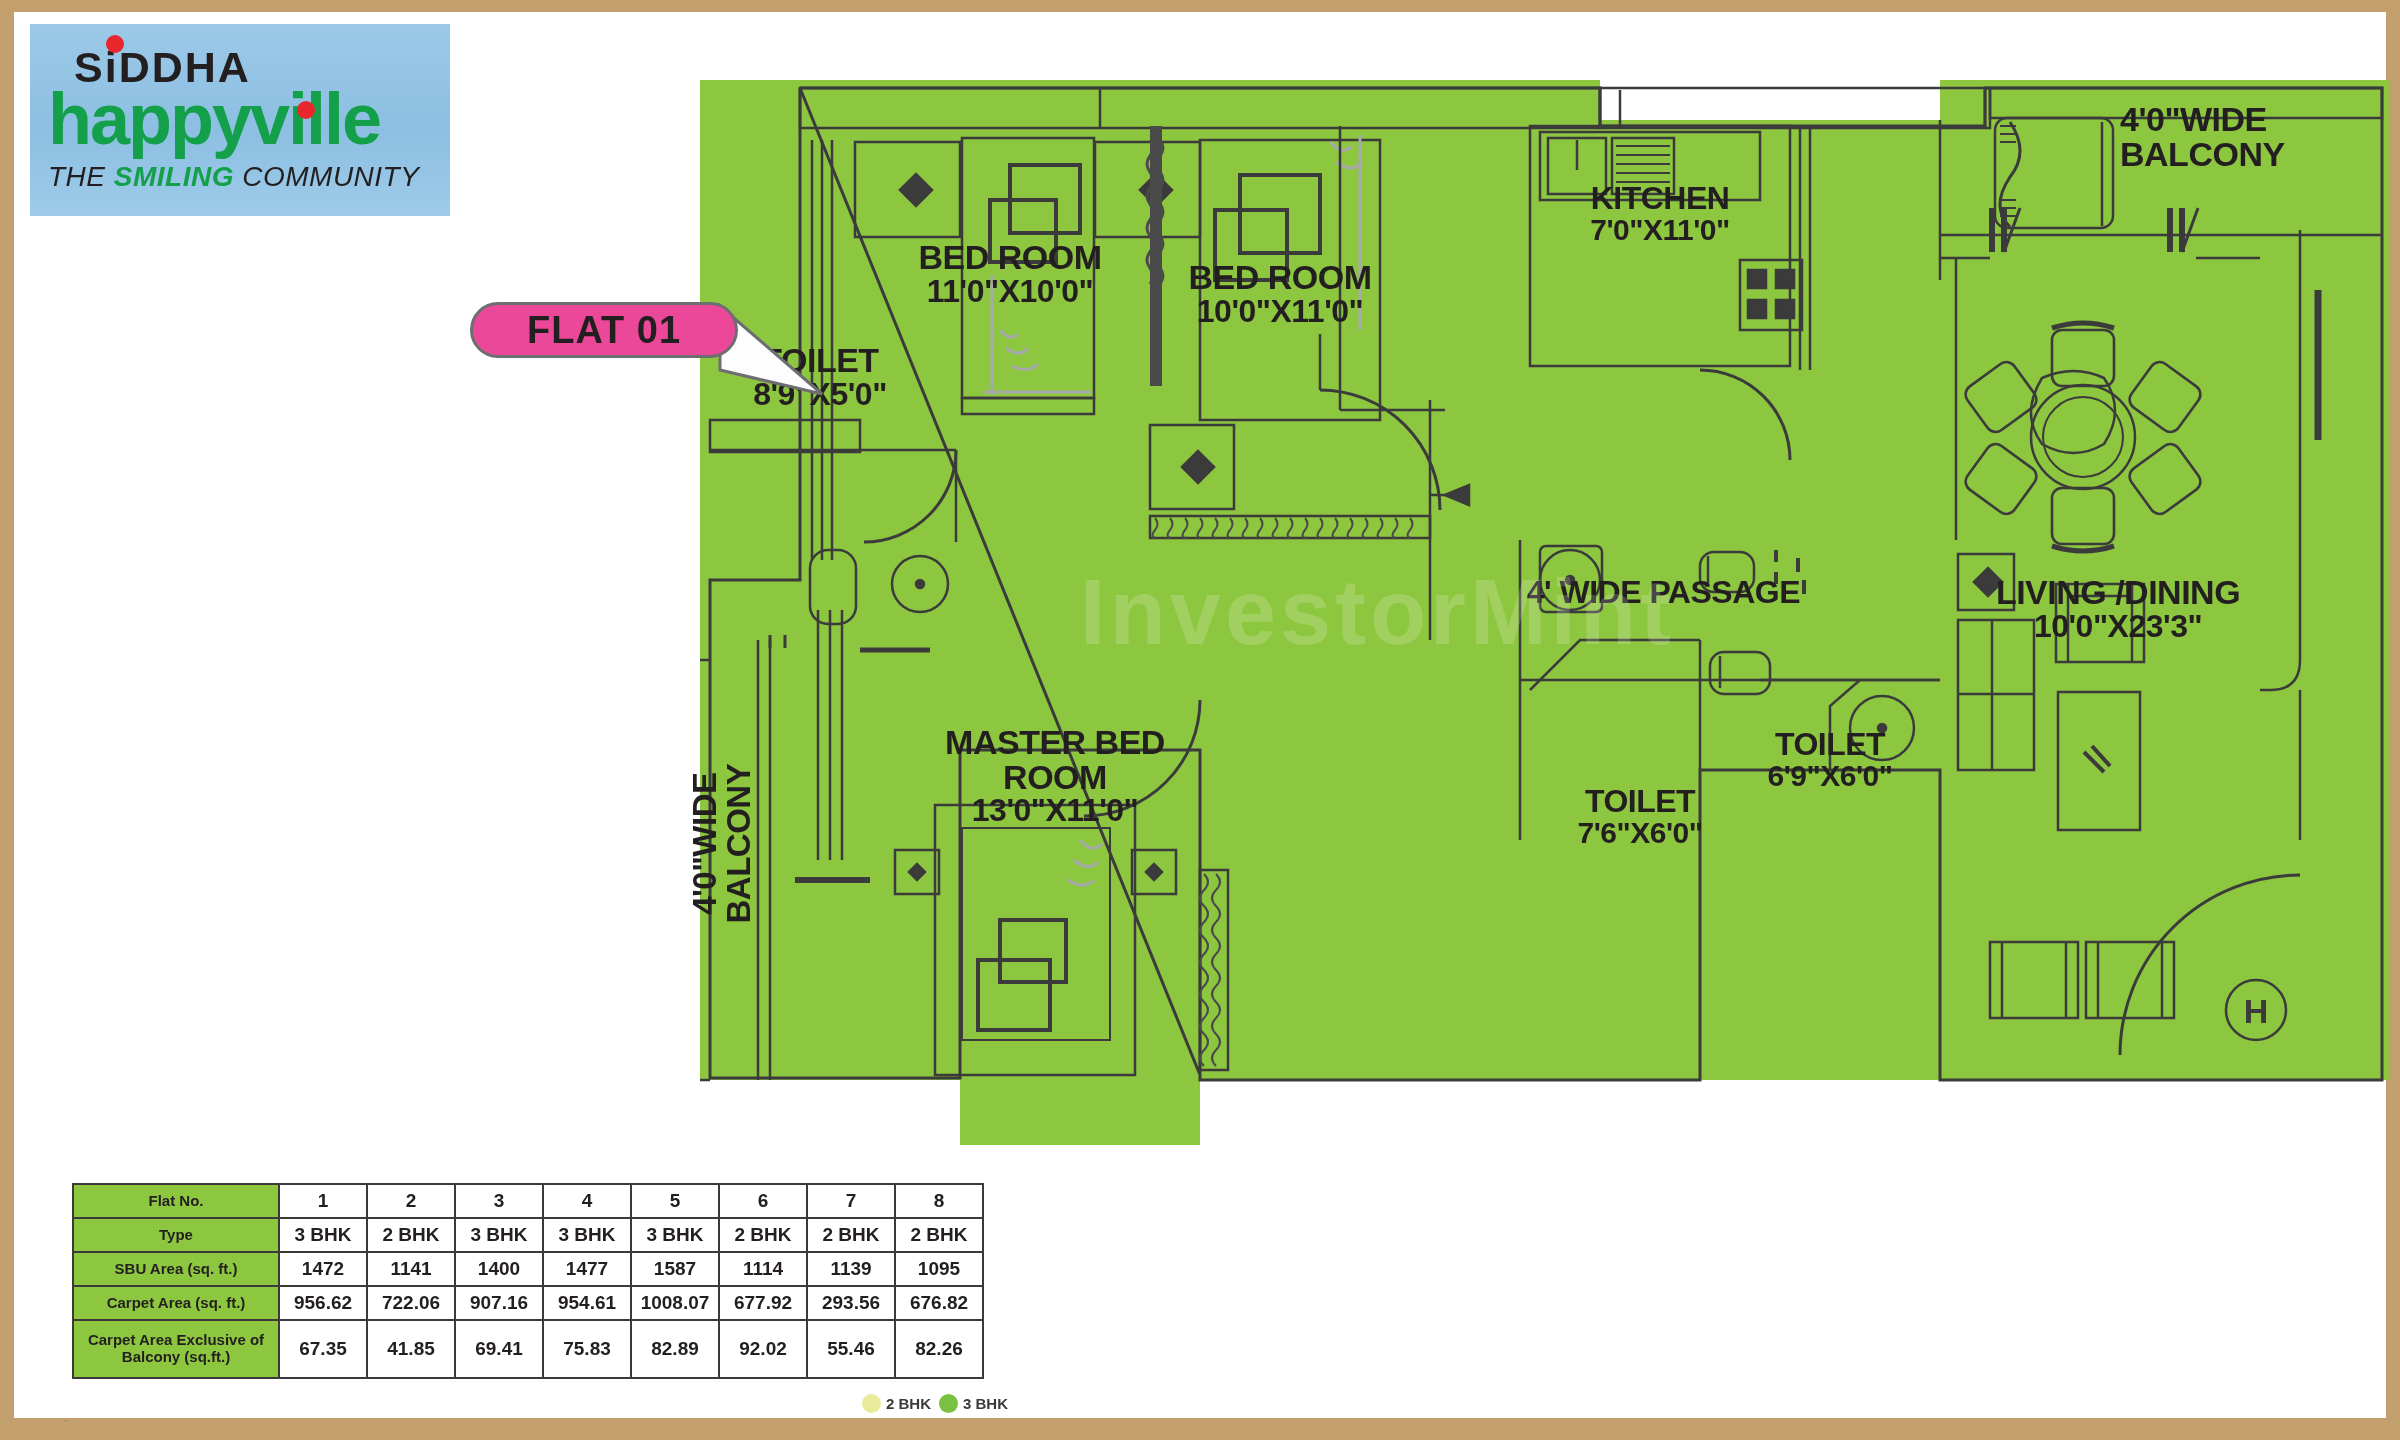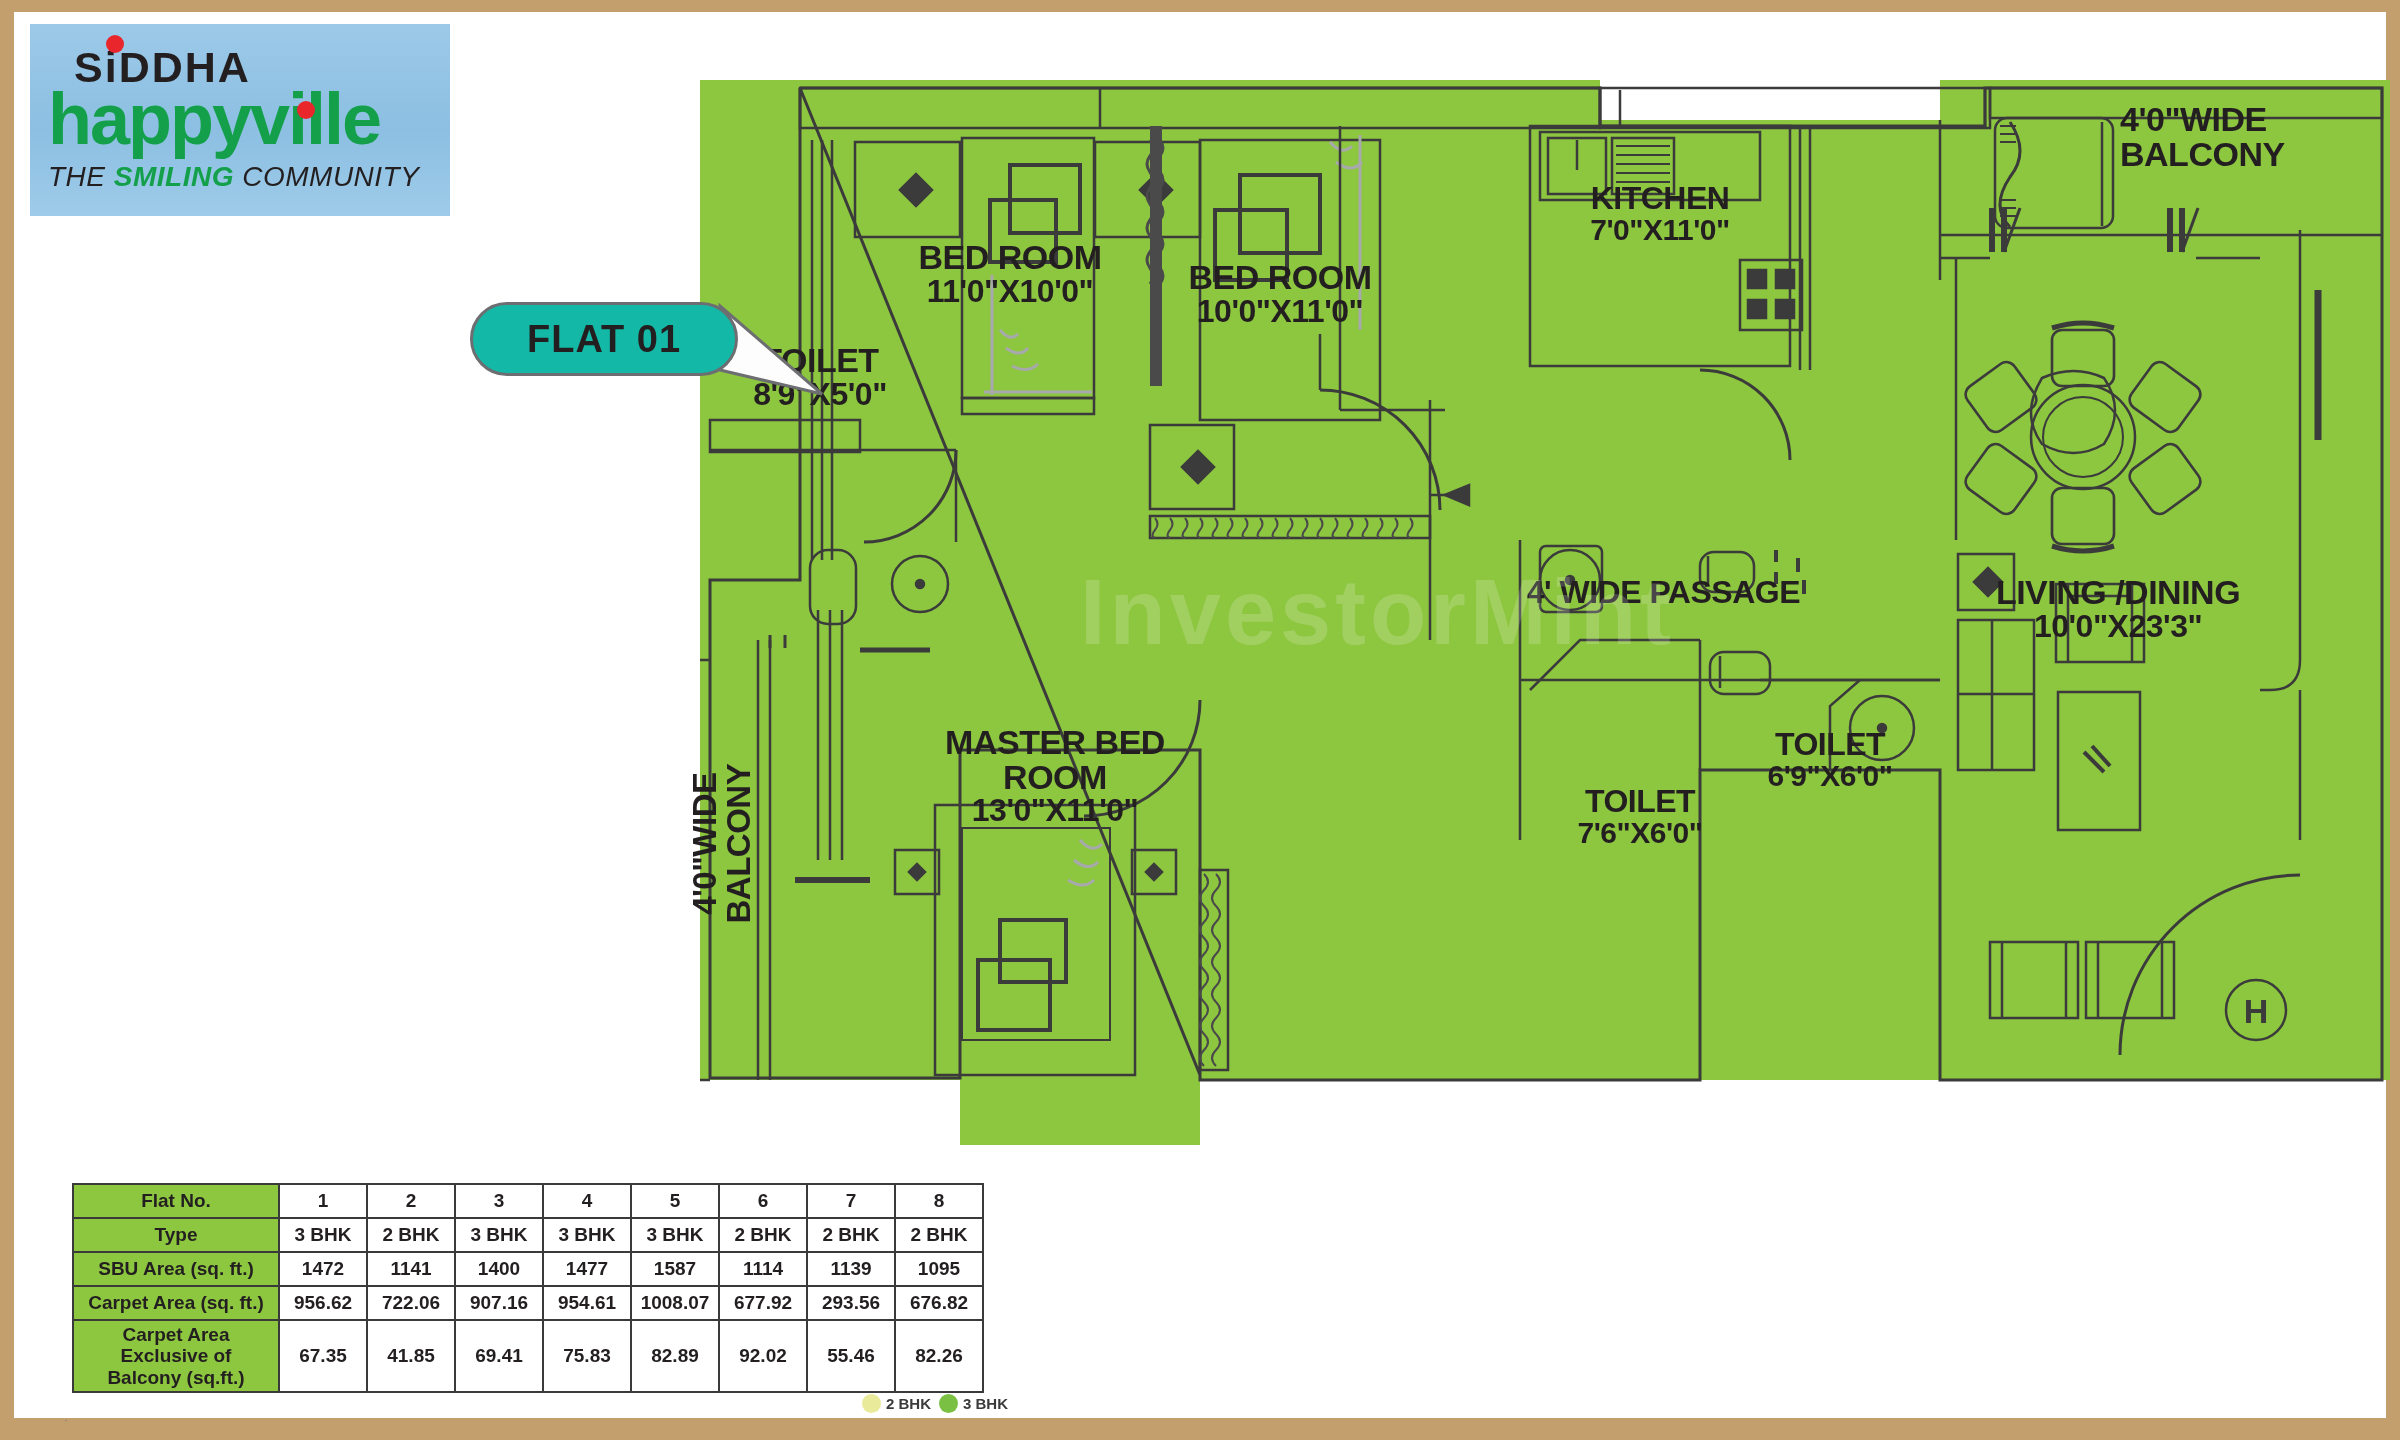--- a/index.html
+++ b/index.html
@@ -83,22 +83,22 @@
     letter-spacing: 0.5px;
     margin-top: 8px;
     font-style: italic;
   }
   .logo-tag .g { color: #14a04a; font-weight: bold; }
 
   
   .callout {
     position: absolute;
     left: 470px; top: 302px;
-    width: 268px; height: 74px;
-    background: #14b8a6;
+    width: 268px; height: 56px;
+    background: #ec4899;
     border: 3px solid #6d6e71;
     border-radius: 38px;
     display: flex; align-items: center; justify-content: center;
     font-size: 38px; font-weight: bold; letter-spacing: 1px;
     color: #231f20;
     z-index: 30;
   }
   .callout-tail {
     position: absolute;
     left: 718px; top: 300px;
@@ -139,21 +139,21 @@
     text-align: center;
     font-weight: bold;
     background: #ffffff;
     padding: 5px 4px;
     height: 34px;
   }
   table.specs td.hdr {
     background: #8dc63f;
     width: 206px;
     font-weight: bold;
-    font-size: 19px;
+    font-size: 15px;
     line-height: 1.12;
     padding: 3px 12px;
   }
   table.specs td.v { width: 88px; }
 
   .legend {
     position: absolute;
     left: 862px; top: 1394px;
     display: flex; align-items: center; gap: 8px;
     font-size: 15px; font-weight: bold; color: #3a3a3a;

